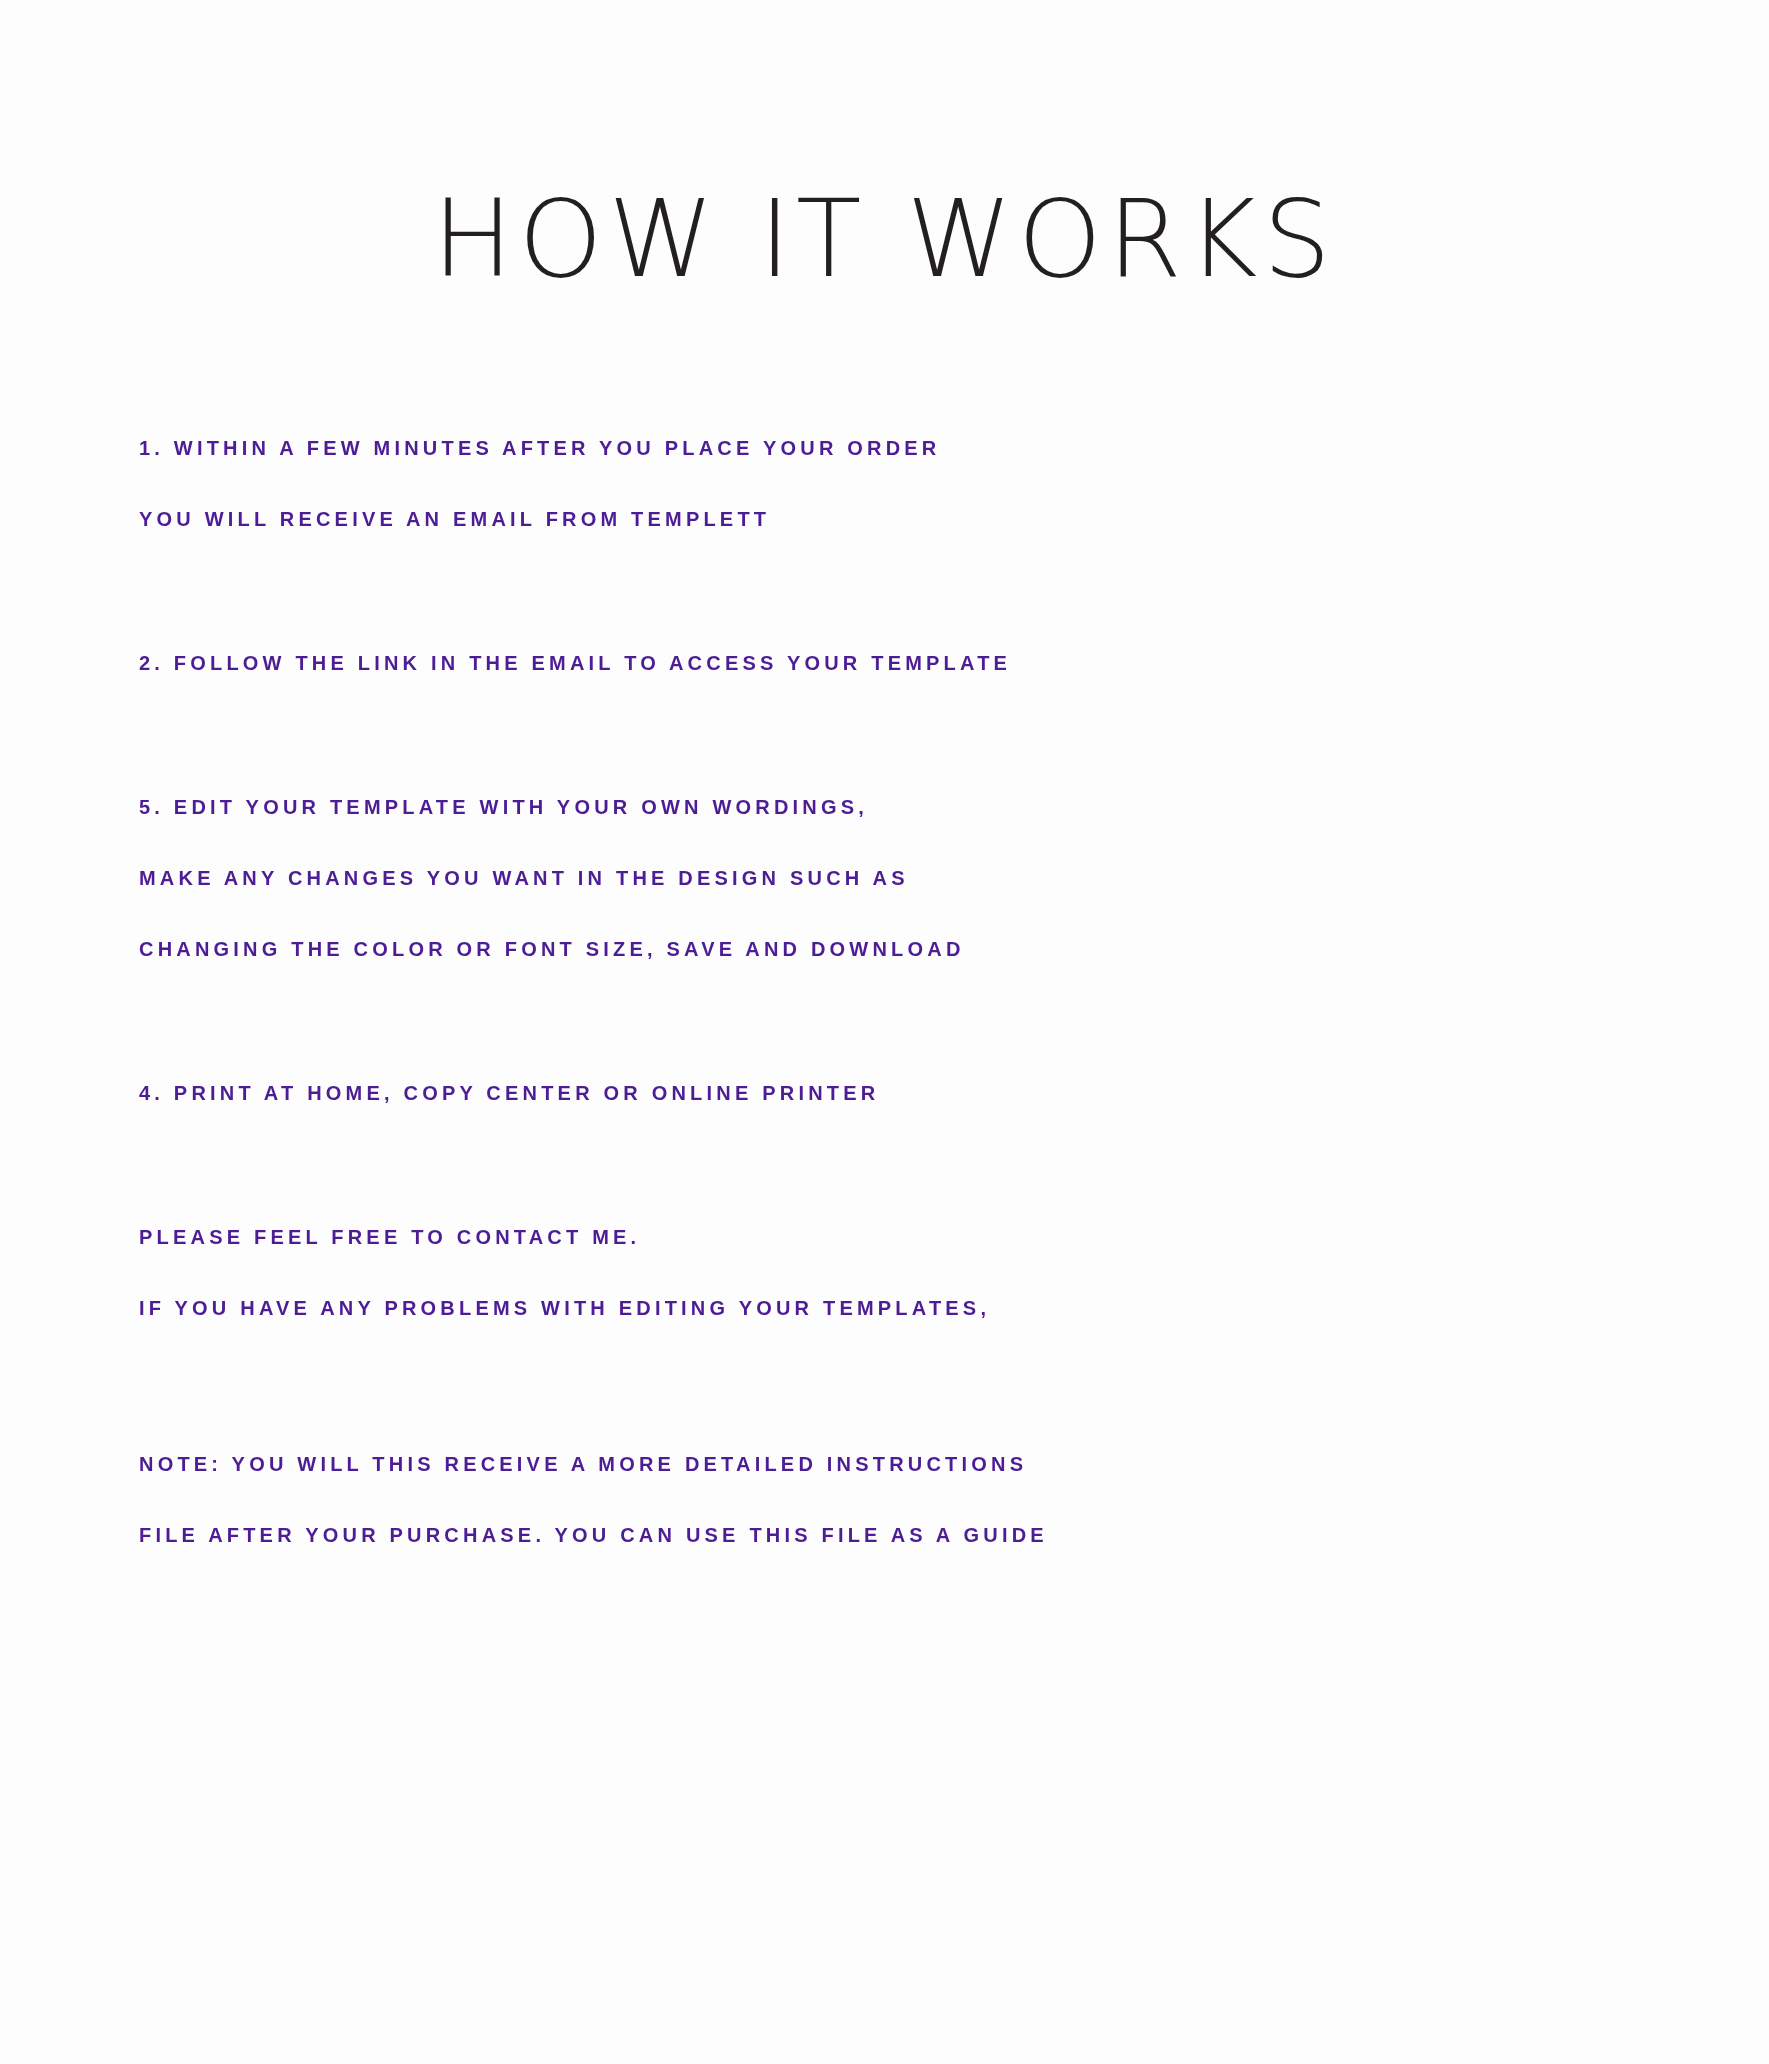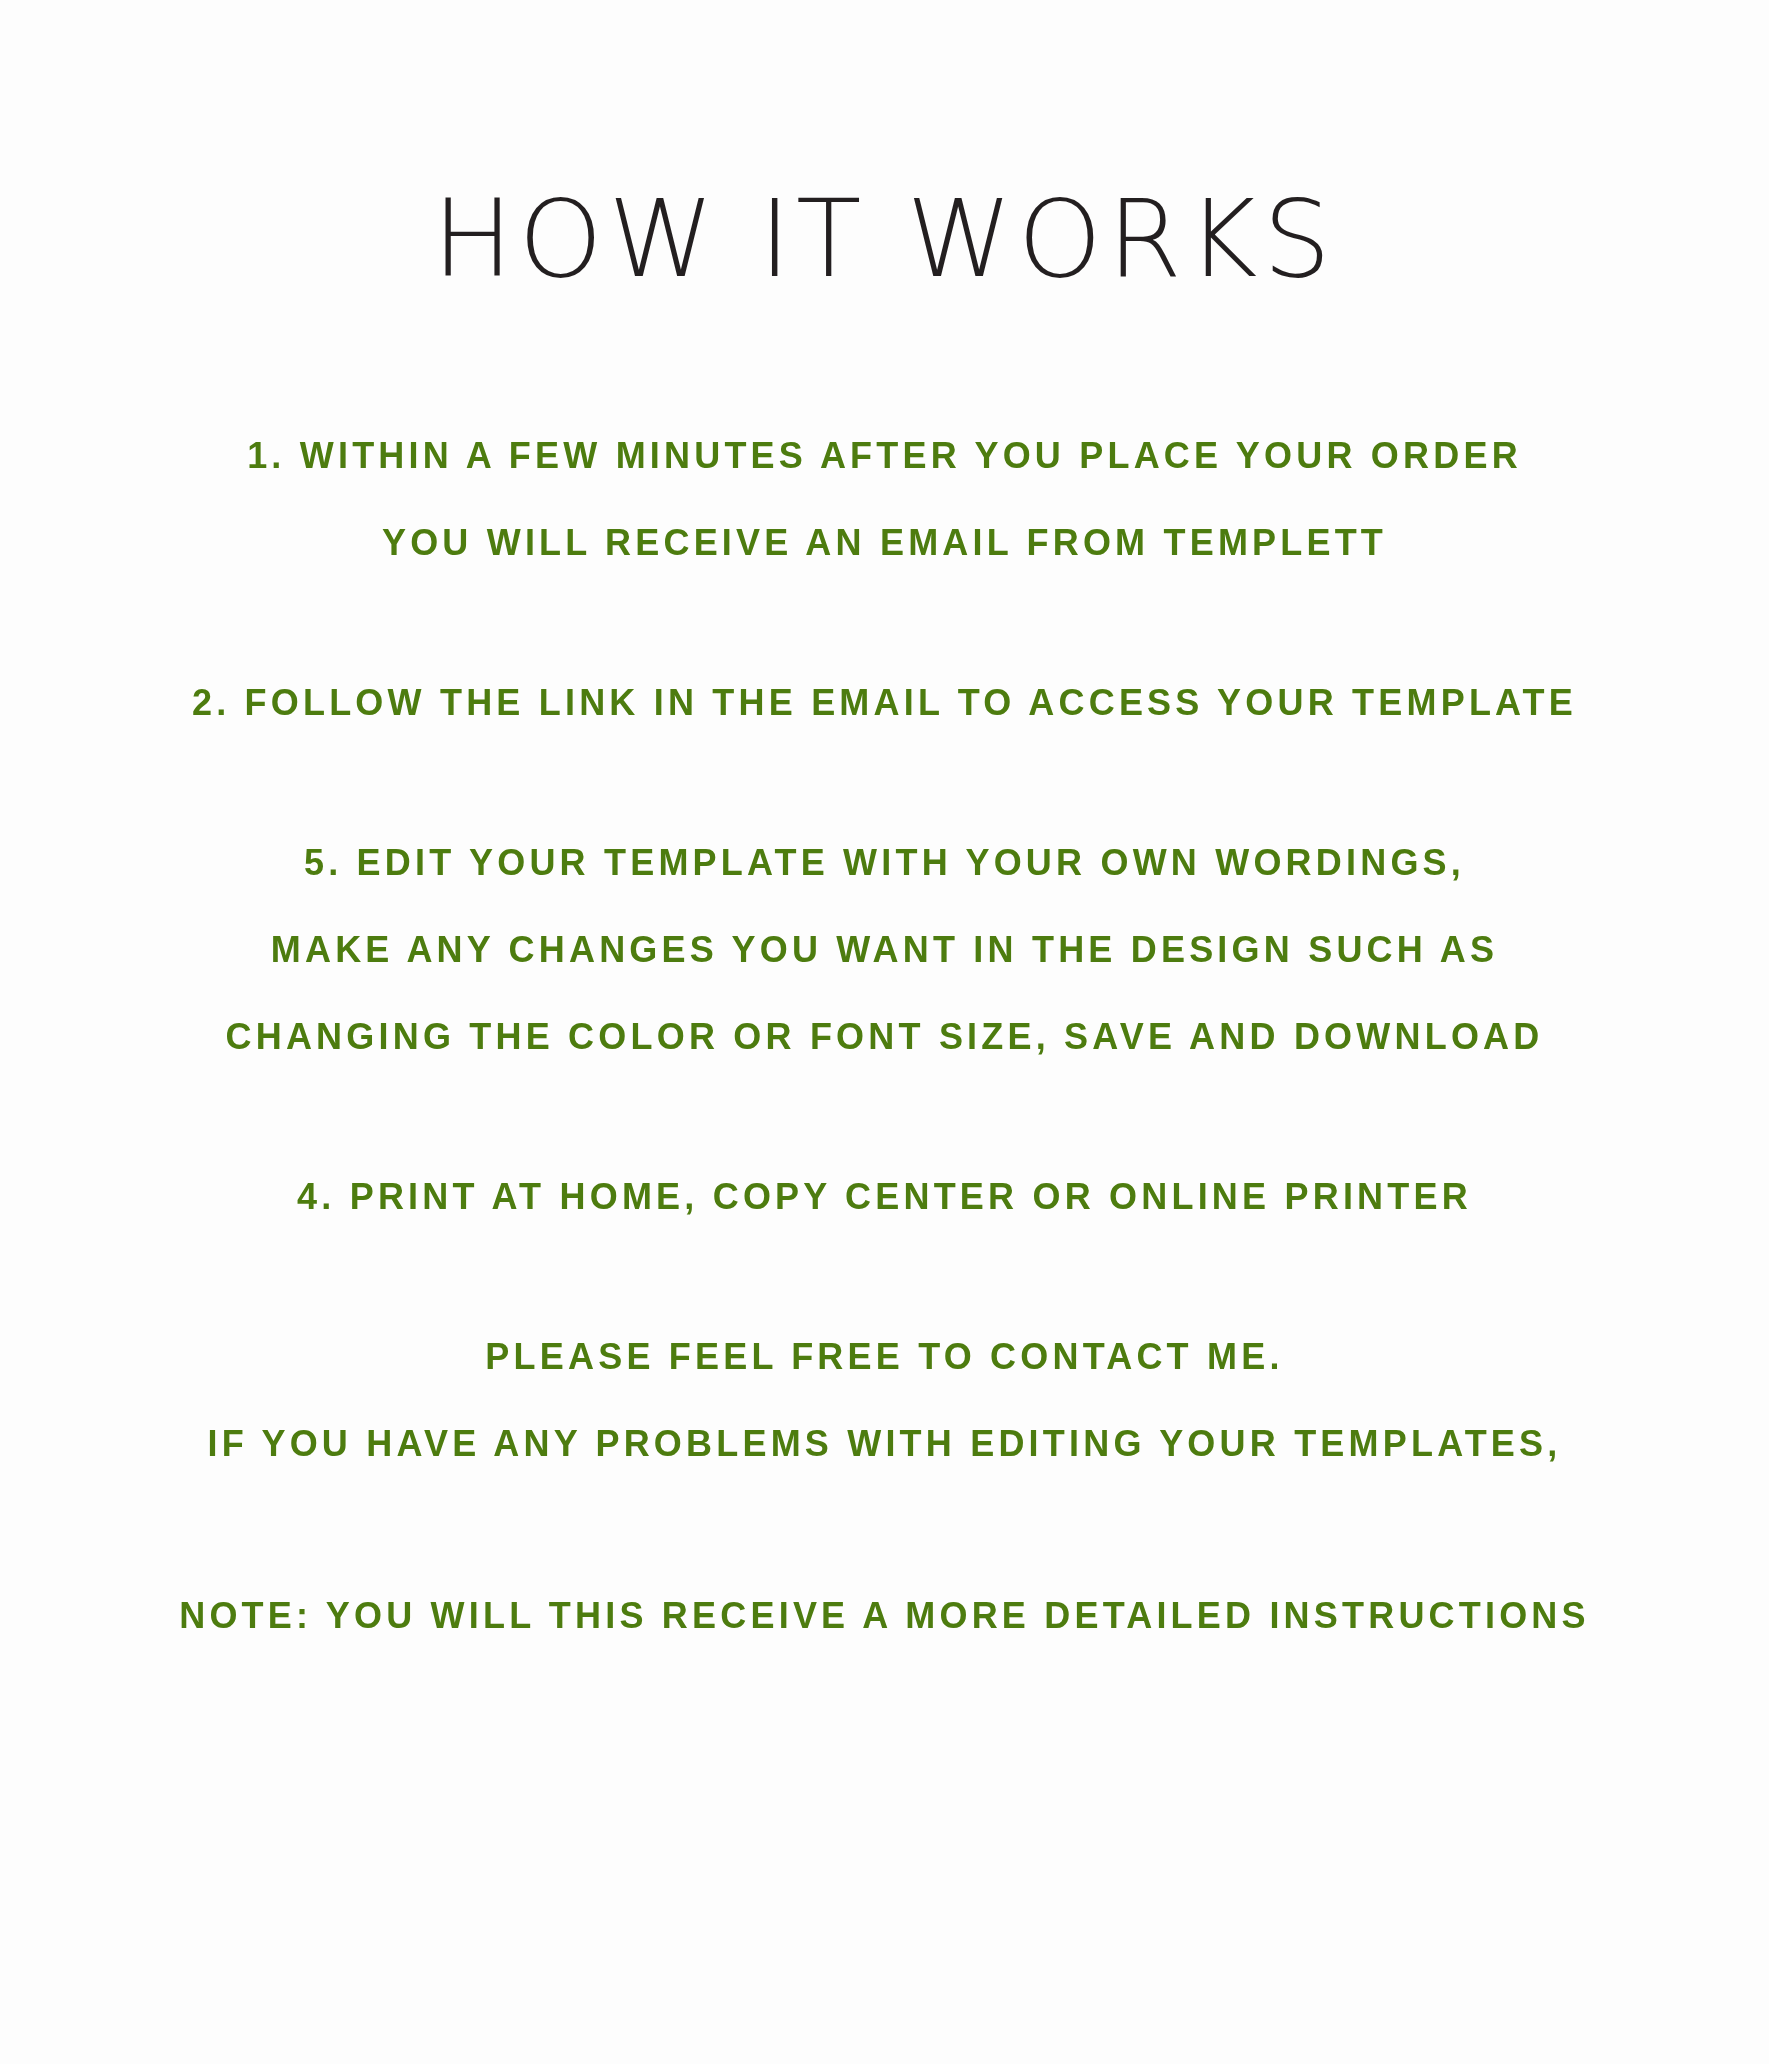--- a/index.html
+++ b/index.html
@@ -39,25 +39,25 @@
     margin-top: 145px;
     display: flex;
     flex-direction: column;
     align-items: center;
   }
   .block {
     width: 100%;
     text-align: center;
   }
   .line {
-    font-size: 36px;
+    font-size: 20px;
     font-weight: bold;
     letter-spacing: 4.2px;
-    color: #4d7c0f;
-    text-align: center;
+    color: #4c1d95;
+    text-align: left;
     line-height: 1.0;
     white-space: nowrap;
     font-family: "Liberation Sans", sans-serif;
   }
   .gap-md { height: 124px; }
   .gap-lg { height: 136px; }
   .line + .line { margin-top: 51px; }
 </style>
 </head>
 <body>
@@ -97,17 +97,18 @@
 
     <div class="block">
       <div class="line">PLEASE FEEL FREE TO CONTACT ME.</div>
       <div class="line">IF YOU HAVE ANY PROBLEMS WITH EDITING YOUR TEMPLATES,</div>
     </div>
 
     <div class="gap-lg"></div>
 
     <div class="block">
       <div class="line">NOTE: YOU WILL THIS RECEIVE A MORE DETAILED INSTRUCTIONS</div>
+      <div class="line">FILE AFTER YOUR PURCHASE. YOU CAN USE THIS FILE AS A GUIDE</div>
     </div>
 
   </div>
 </div>
 
 
 </body></html>

